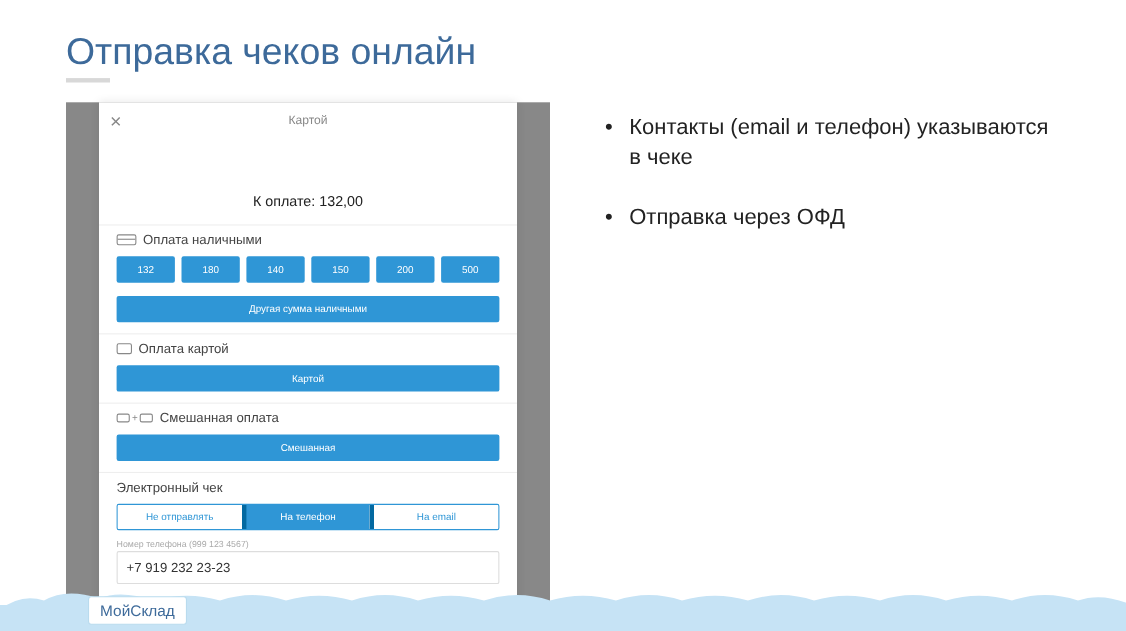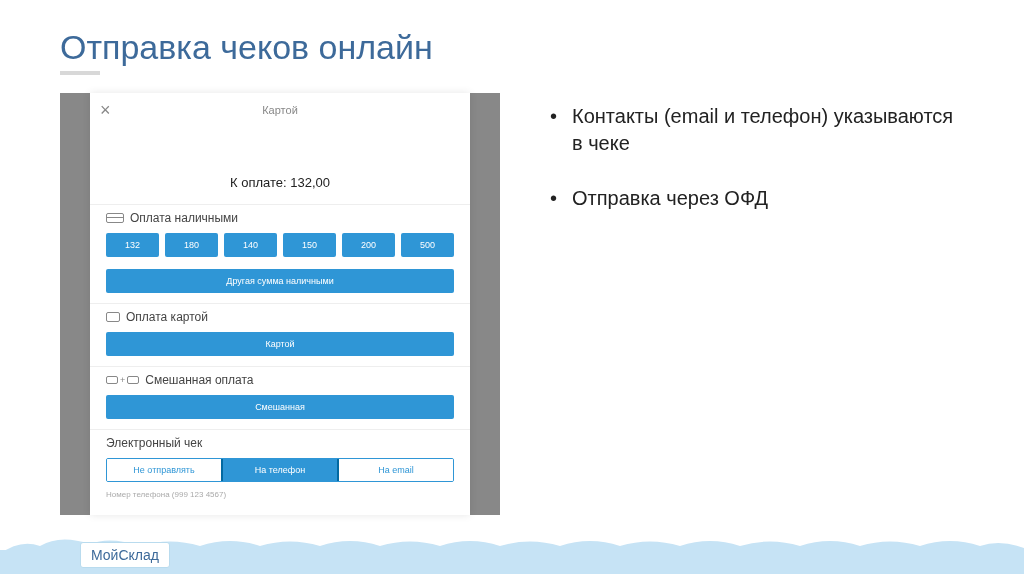--- a/index.html
+++ b/index.html
@@ -159,21 +159,21 @@
 }
 .seg {
   flex: 1;
   text-align: center;
   font-size: 9px;
   padding: 6px 0;
   background: #fff;
   color: #2f96d6;
   cursor: pointer;
 }
-.seg + .seg { border-left:2px solid #0369a1; }
+.seg + .seg { border-left:4px solid #0369a1; }
 .seg.active {
   background: #2f96d6;
   color: #fff;
 }
 .phone-label {
   color: #aaa;
   font-size: 8px;
   margin-top: 8px;
 }
 .phone-input {
@@ -274,20 +274,21 @@
           <div class="section" style="padding-bottom:16px">
             <div class="section-label">
               <span>Электронный чек</span>
             </div>
             <div class="seg-row">
               <div class="seg">Не отправлять</div>
               <div class="seg active">На телефон</div>
               <div class="seg">На email</div>
             </div>
             <div class="phone-label">Номер телефона (999 123 4567)</div>
+            <input class="phone-input" value="+7 919 232 23-23" style="">
           </div>
         </div>
       </div>
     </div>
 
     <div class="right-col">
       <ul class="bullets">
         <li>Контакты (email и телефон) указываются в чеке</li>
         <li>Отправка через ОФД</li>
       </ul>

